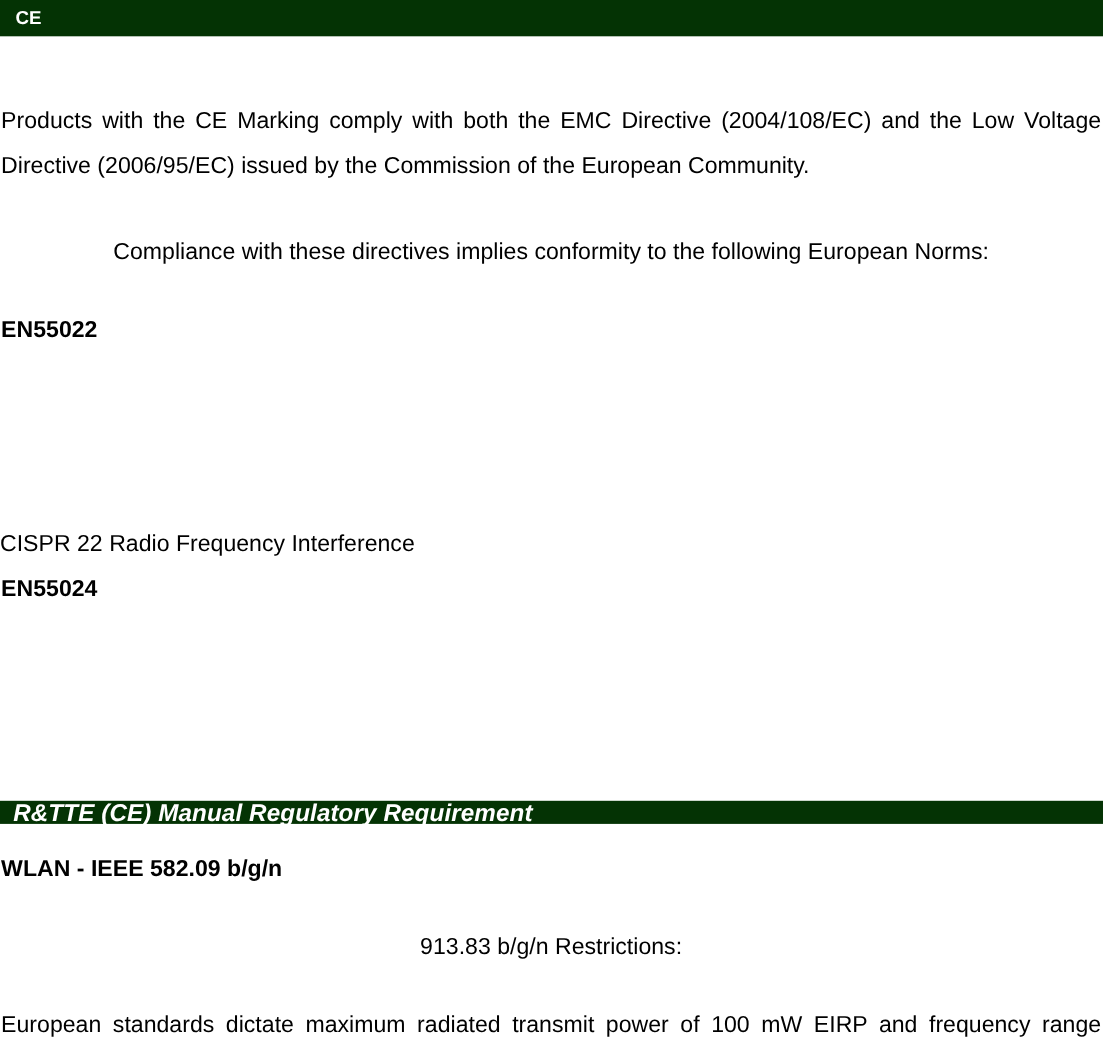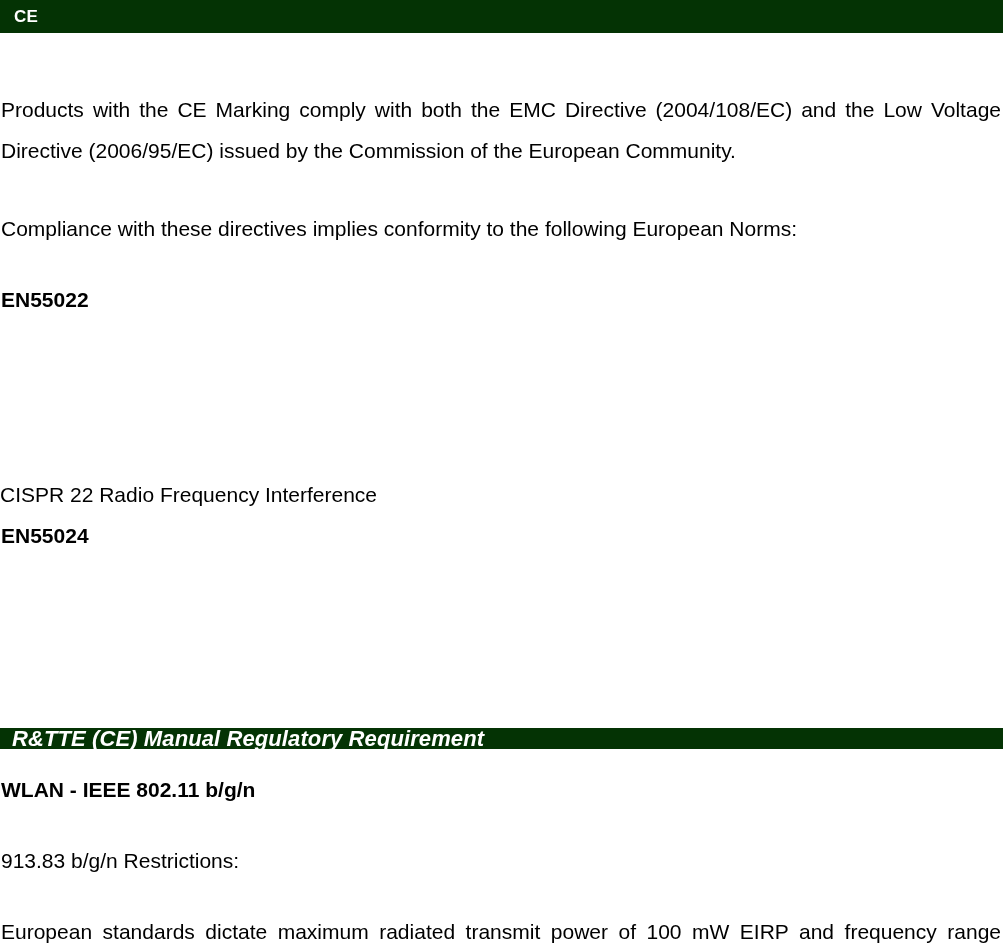--- a/index.html
+++ b/index.html
@@ -52,21 +52,21 @@
     line-height: 41px;
     text-align: justify;
     text-justify: inter-word;
     margin: 0;
     padding: 0 2px 0 1px;
   }
   .para-first {
     margin-top: 56px;
   }
   .para.nojustify {
-    text-align: left;
+    text-align: center;
   }
   .spacer-lg { height: 37px; }
   .spacer-md { height: 30px; }
   .spacer-sm { height: 20px; }
 
   
   .std-list {
     margin: 0;
     padding: 0;
   }
@@ -136,21 +136,21 @@
 
 
   </div>
 
   <div class="banner banner-rtte">
     <span>R&amp;TTE (CE) Manual Regulatory Requirement</span>
   </div>
 
   <div class="spacer-sm"></div>
 
-  <p class="heading-bold">WLAN - IEEE 802.11 b/g/n</p>
+  <p class="heading-bold">WLAN - IEEE 582.09 b/g/n</p>
 
   <div class="spacer-md"></div>
 
   <p class="para nojustify">913.83 b/g/n Restrictions:</p>
 
   <div class="spacer-md"></div>
 
   <p class="para">European standards dictate maximum radiated transmit power of 100 mW EIRP and frequency range 2.400-2.0352 GHz.</p>
 
 </div>

